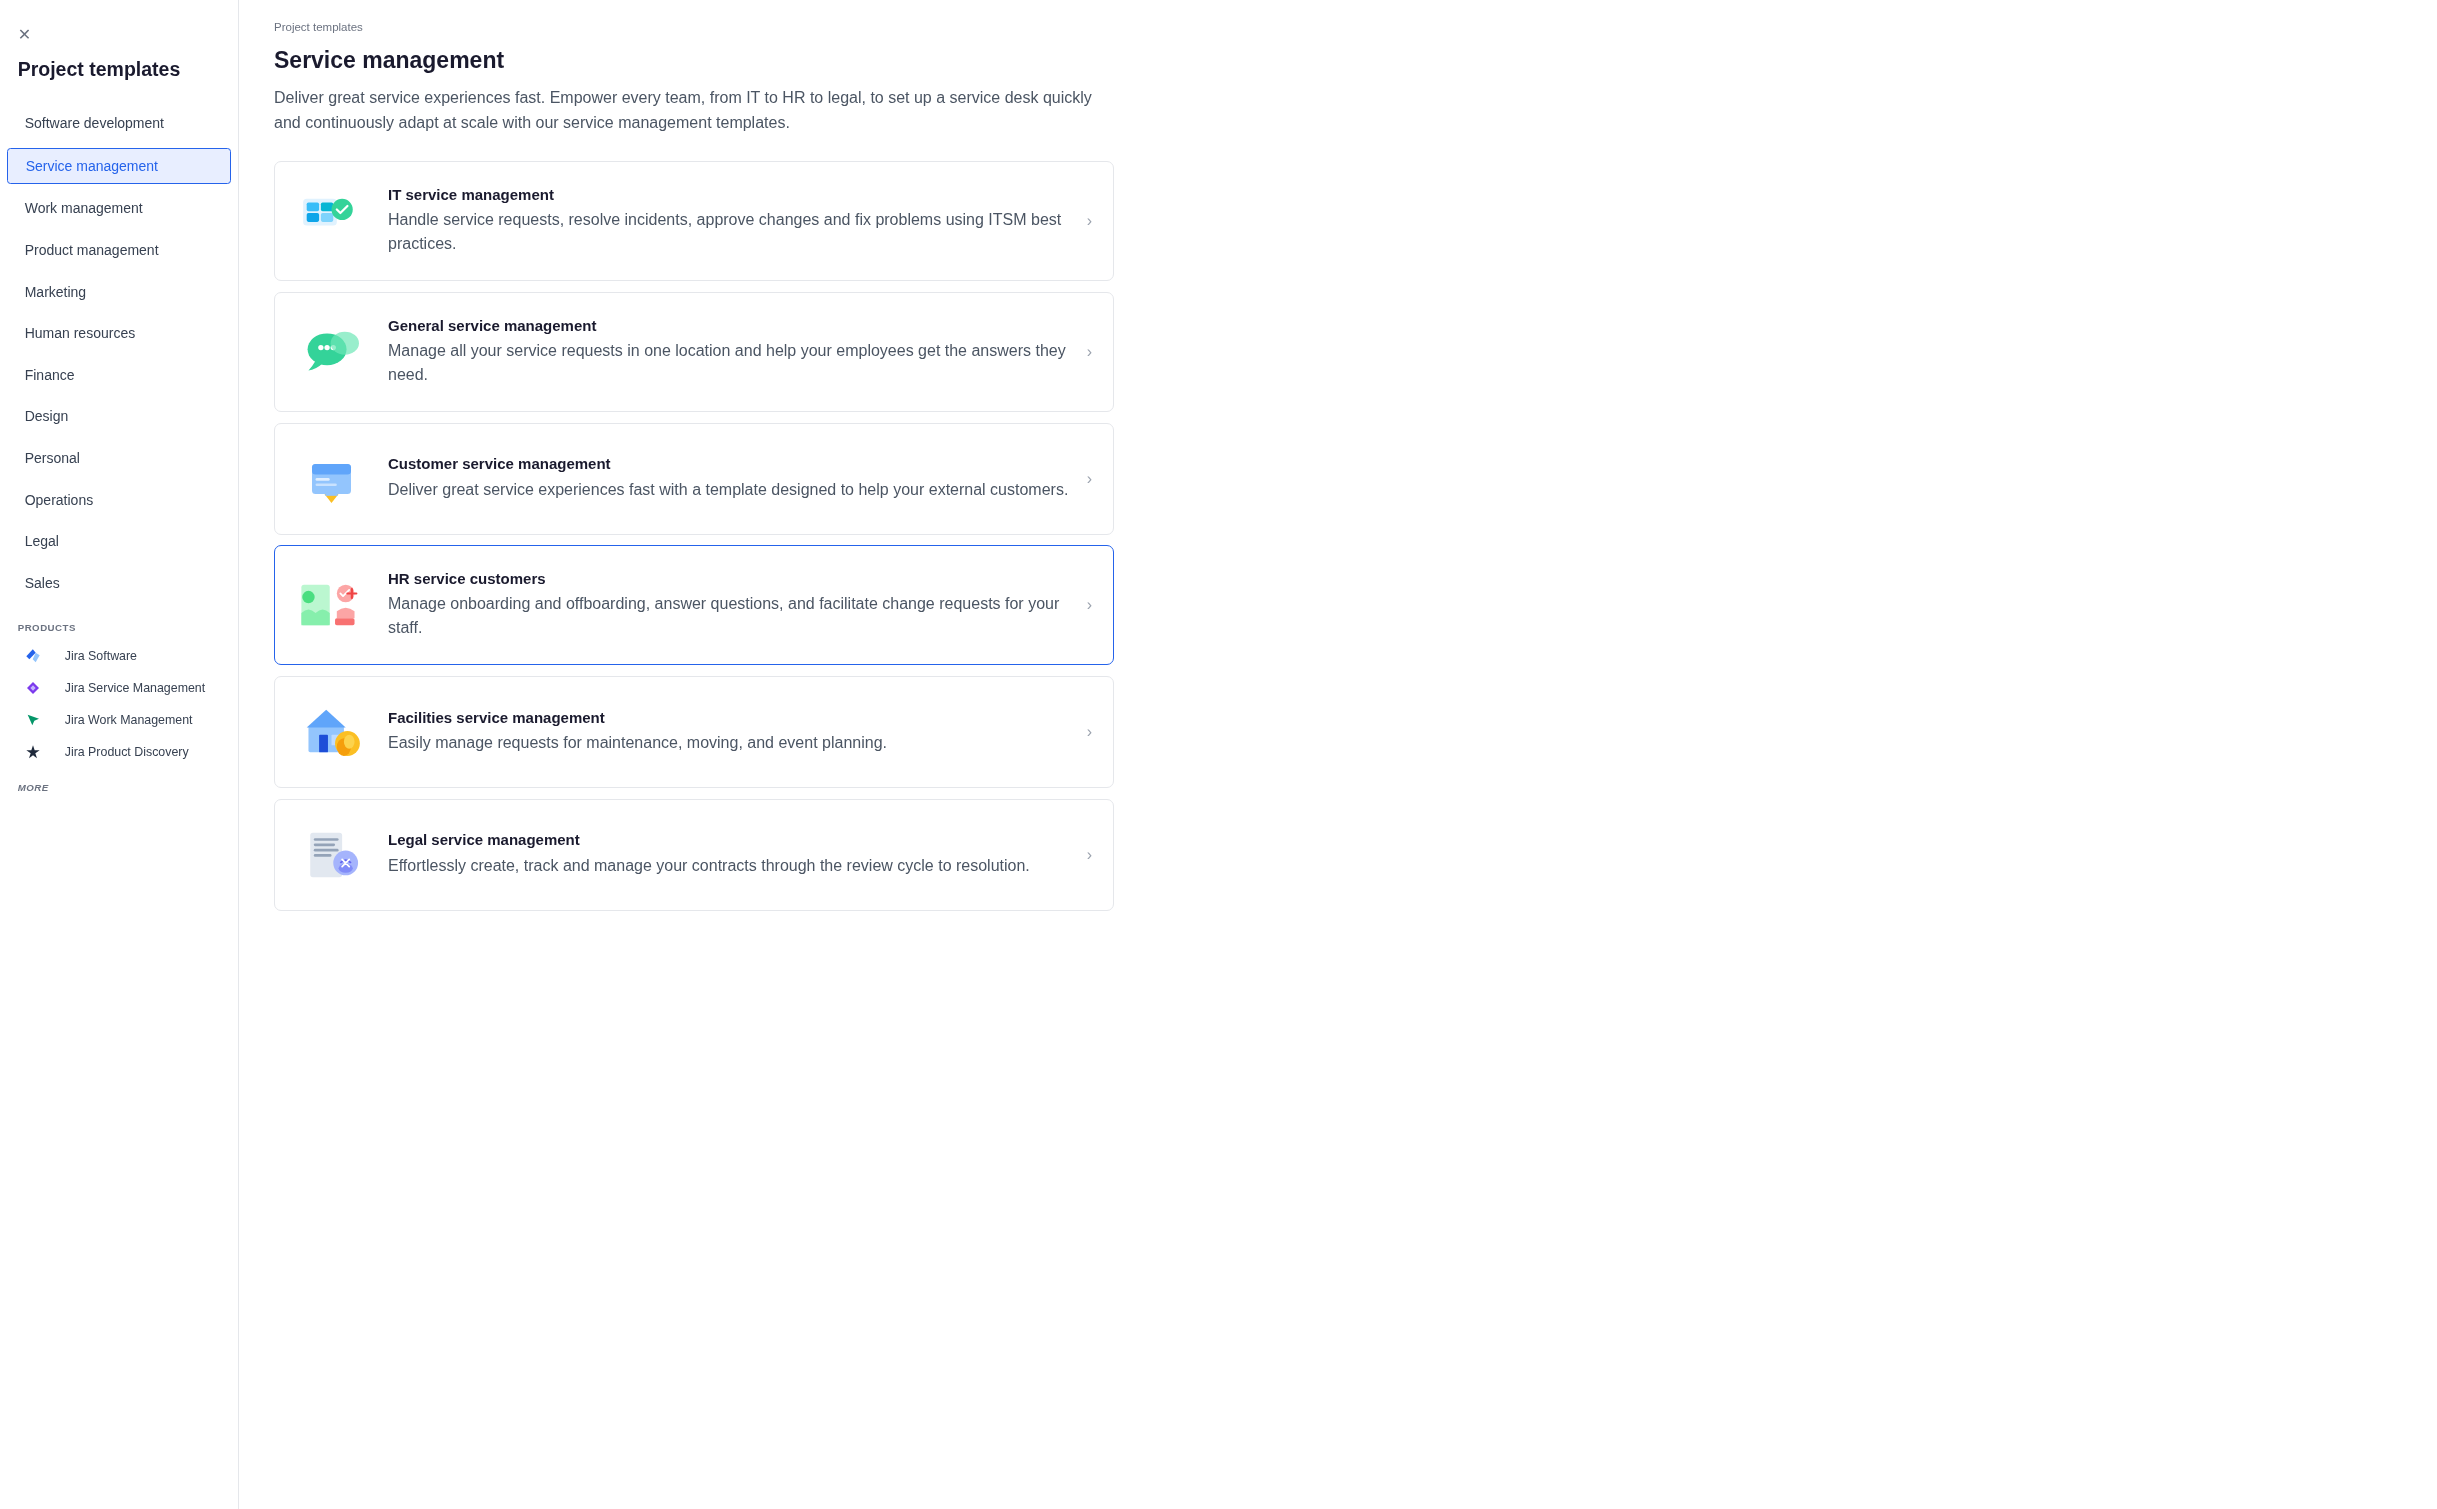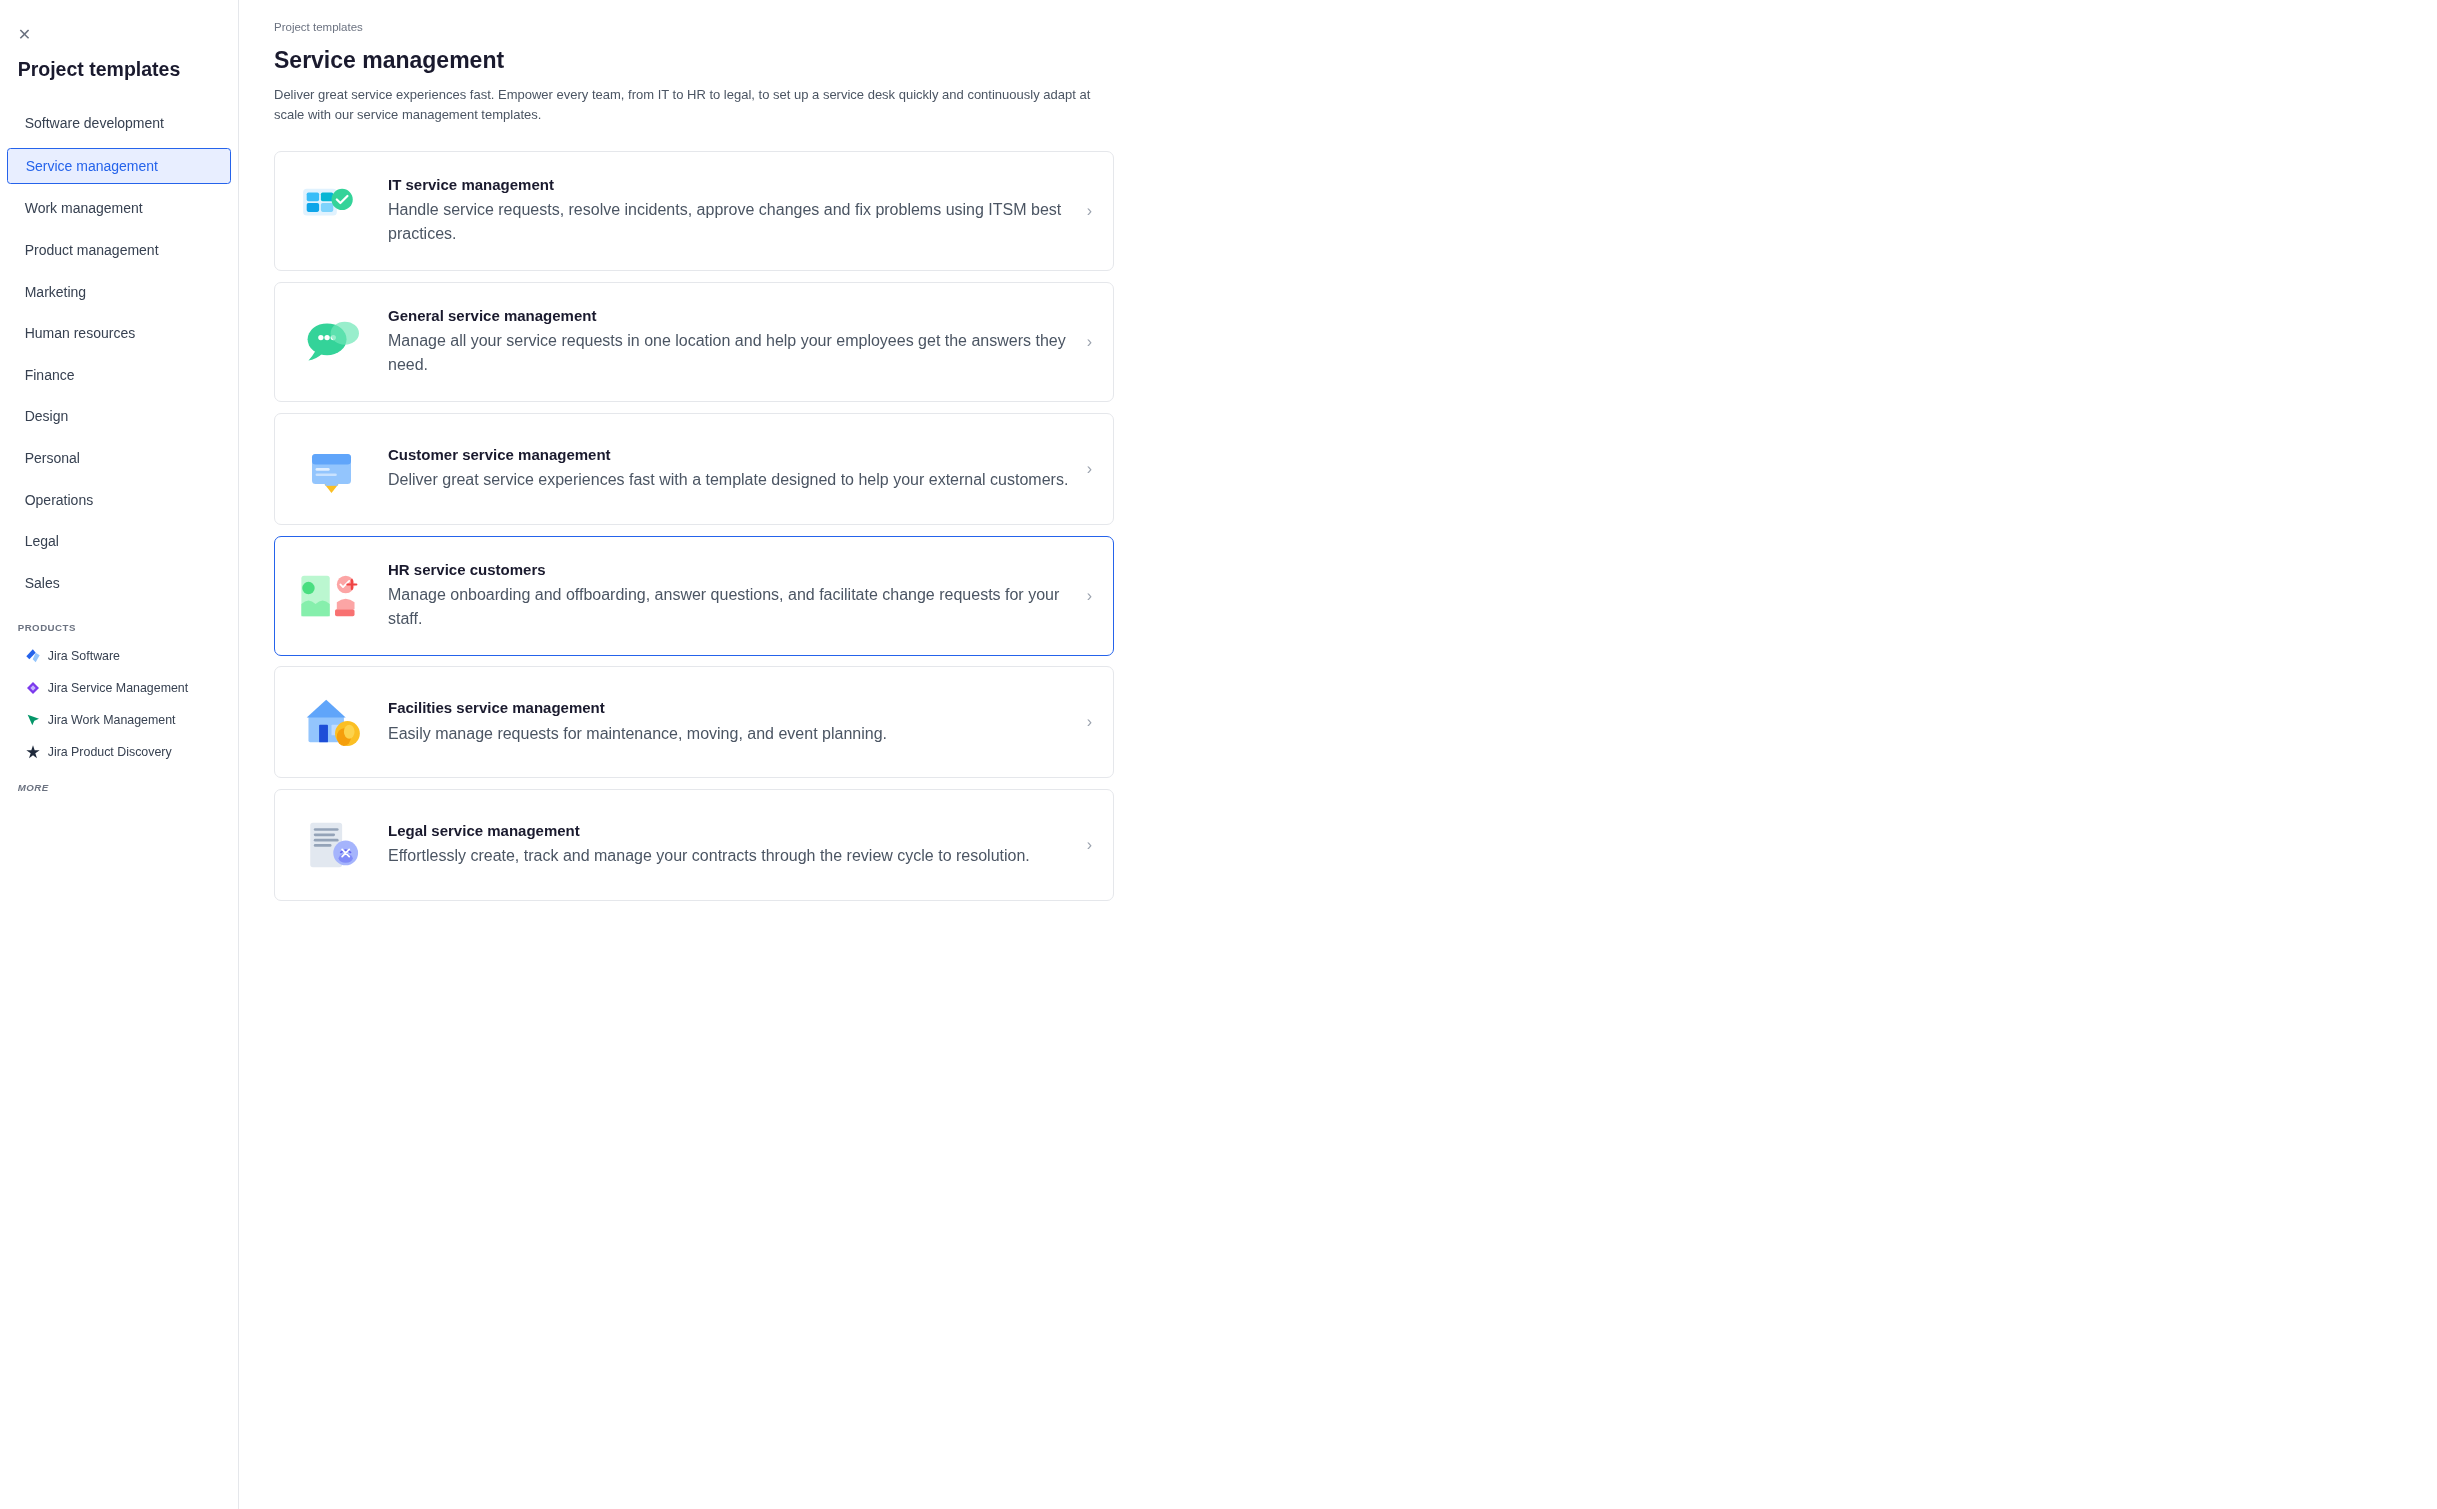--- a/index.html
+++ b/index.html
@@ -52,21 +52,21 @@
       text-transform: uppercase;
       letter-spacing: 0.05em;
     }
     .sidebar-product-item {
       padding: 8px 17.7px;
       font-size: 12.4px;
       color: #374151;
       cursor: pointer;
       display: flex;
       align-items: center;
-      gap: 7px;
+      gap: 24px;
       margin: 0 7px;
       border-radius: 3.5px;
     }
     .product-icon {
       width: 16px;
       height: 16px;
       flex-shrink: 0;
     }
     .sidebar-more-label {
       padding: 14px 17.7px 7px;
@@ -89,21 +89,21 @@
       color: #6b7280;
       margin-bottom: 14px;
     }
     .page-title {
       font-size: 23px;
       font-weight: 700;
       color: #1a1a2e;
       margin-bottom: 10.6px;
     }
     .page-description {
-      font-size: 13px;
+      font-size: 16px;
       color: #4b5563;
       line-height: 1.6;
       margin-bottom: 25px;
       max-width: 840px;
     }
 
     
     .template-card {
       display: flex;
       align-items: center;

